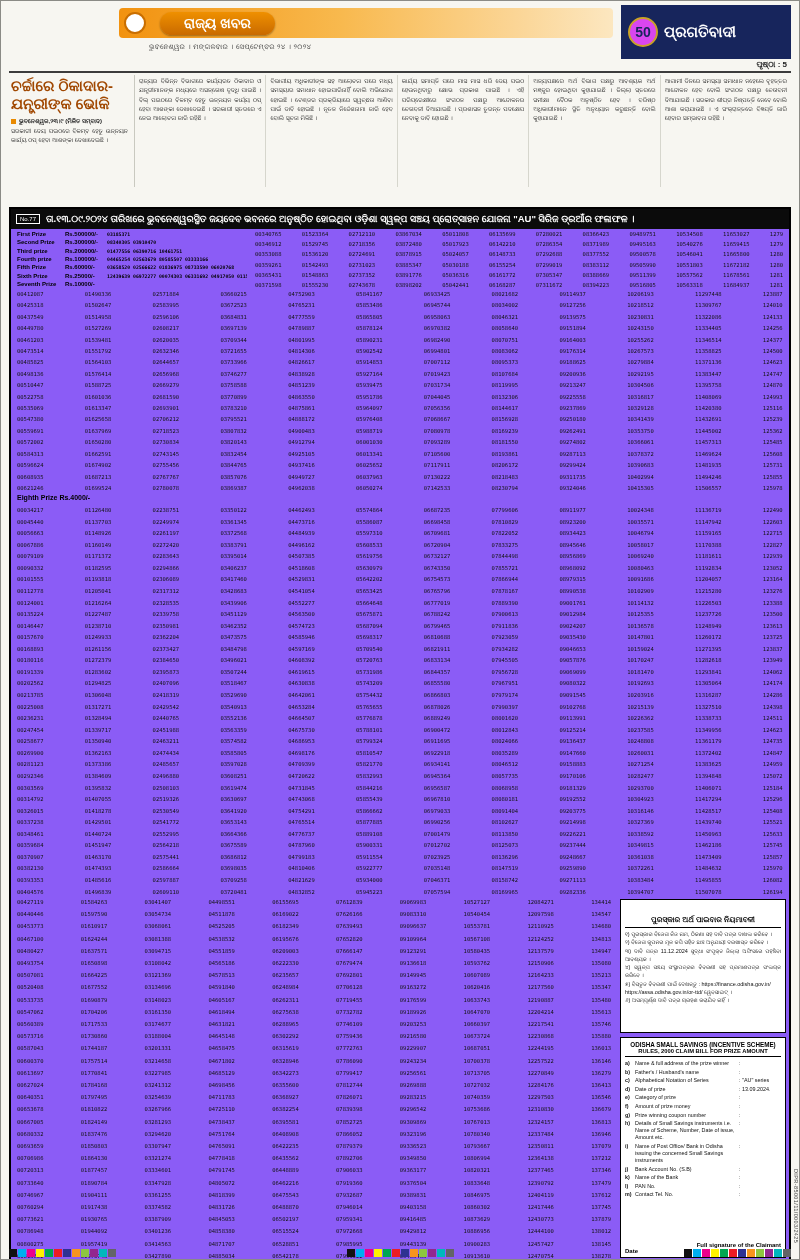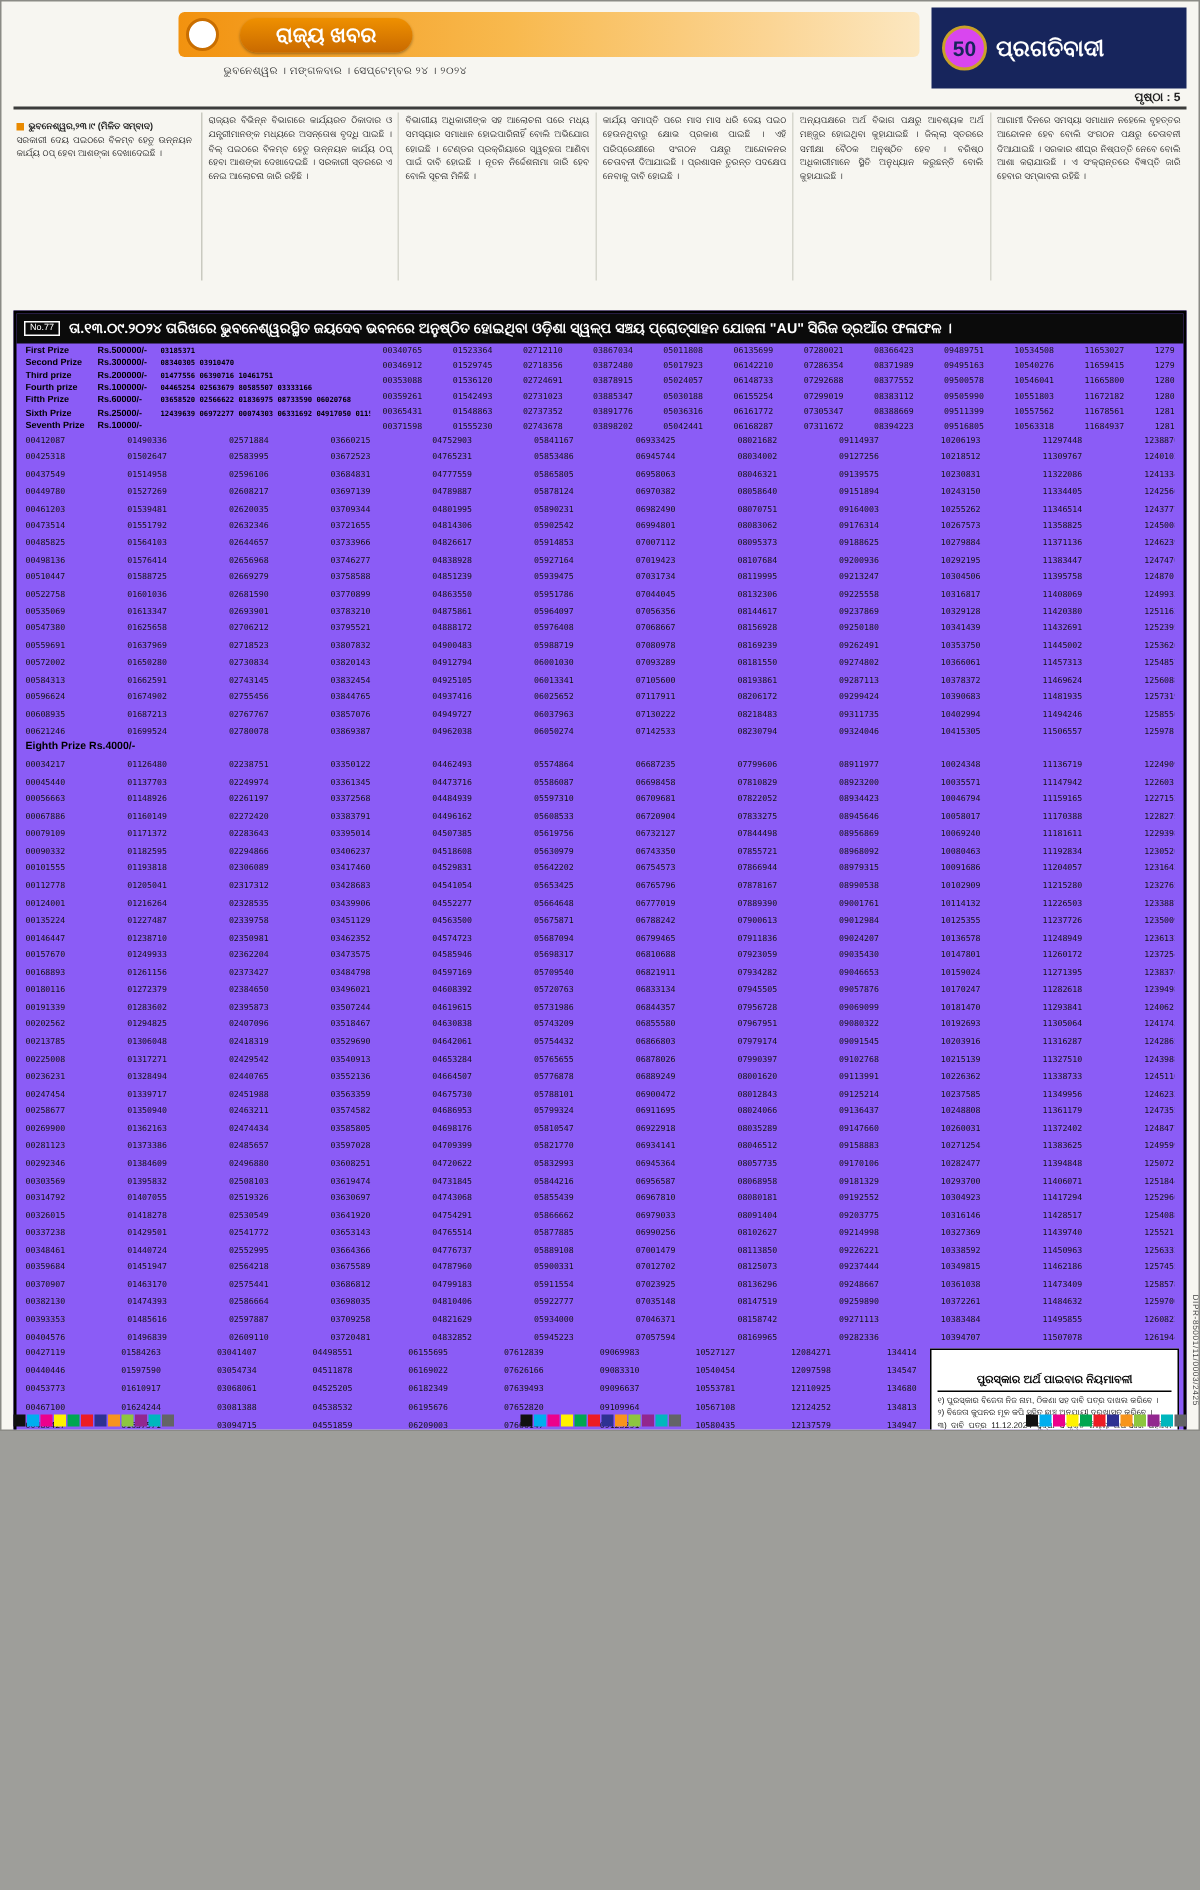--- a/index.html
+++ b/index.html
@@ -1,18 +1,18 @@
 <!DOCTYPE html>
 <html><head>
 <meta charset="utf-8">
 <style>
   *{margin:0;padding:0;box-sizing:border-box}
   html,body{width:800px;height:1260px}
   body{background:#9e9e9a;font-family:"Liberation Sans",sans-serif}
-  .page{position:relative;width:800px;height:954px;background:#f7f6f1;overflow:hidden;border:1px solid #8b8b86}
+  .page{position:relative;width:800px;height:1260px;background:#f7f6f1;overflow:hidden;border:1px solid #8b8b86}
 
   
   .masthead{position:absolute;top:4px;left:8px;right:8px;height:54px;display:flex}
   .mast-left{flex:1;position:relative}
   .band{position:absolute;left:110px;right:8px;top:3px;height:30px;border-radius:4px;
         background:linear-gradient(90deg,#f2920f,#f8b94e 45%,#fbd595 80%,#fce7c0);display:flex;align-items:center}
   .band-logo{width:22px;height:22px;border-radius:50%;background:#fff;border:2px solid #c96e00;margin-left:5px;flex:none}
   .pill{margin-left:14px;background:linear-gradient(180deg,#ef9000,#c96a00);color:#fff;font-weight:bold;
         font-size:14px;padding:3px 24px;border-radius:15px;box-shadow:0 1px 2px rgba(0,0,0,.35);white-space:nowrap}
   .edition{position:absolute;left:140px;top:38px;font-size:7px;color:#333;letter-spacing:.3px}
@@ -98,20 +98,21 @@
     <div class="mast-right">
       <span class="emblem">50</span>
       <span class="paper-name">ପ୍ରଗତିବାଦୀ</span>
     </div>
   </header>
   <div class="page-num">ପୃଷ୍ଠା : 5</div>
   <div class="mast-rule"></div>
 
   <section class="article">
     <div class="headline-block">
+      <div class="headline">ଚର୍ଚ୍ଚାରେ ଠିକାଦାର-ଯନ୍ତ୍ରୀଙ୍କ ଭୋକି</div>
       <div class="byline">
         <span class="bullet"></span>
         <span class="byline-text">ଭୁବନେଶ୍ୱର,୨୩।୯ (ମିଳିତ ସମ୍ବାଦ)</span>
       </div>
       <div class="headline-sub">ସରକାରୀ ଦେୟ ପଇଠରେ ବିଳମ୍ବ ହେତୁ ଉନ୍ନୟନ କାର୍ଯ୍ୟ ଠପ୍ ହେବା ଆଶଙ୍କା ଦେଖାଦେଇଛି ।</div>
     </div>
     <div class="art-cols">
         <div class="art-col">ରାଜ୍ୟର ବିଭିନ୍ନ ବିଭାଗରେ କାର୍ଯ୍ୟରତ ଠିକାଦାର ଓ ଯନ୍ତ୍ରୀମାନଙ୍କ ମଧ୍ୟରେ ଅସନ୍ତୋଷ ବୃଦ୍ଧି ପାଇଛି । ବିଲ୍ ପଇଠରେ ବିଳମ୍ବ ହେତୁ ଉନ୍ନୟନ କାର୍ଯ୍ୟ ଠପ୍ ହେବା ଆଶଙ୍କା ଦେଖାଦେଇଛି । ସରକାରୀ ସ୍ତରରେ ଏ ନେଇ ଆଲୋଚନା ଜାରି ରହିଛି ।</div>
         <div class="art-col">ବିଭାଗୀୟ ଅଧିକାରୀଙ୍କ ସହ ଆଲୋଚନା ପରେ ମଧ୍ୟ ସମସ୍ୟାର ସମାଧାନ ହୋଇପାରିନାହିଁ ବୋଲି ଅଭିଯୋଗ ହୋଇଛି । ଟେଣ୍ଡର ପ୍ରକ୍ରିୟାରେ ସ୍ୱଚ୍ଛତା ଆଣିବା ପାଇଁ ଦାବି ହୋଇଛି । ନୂତନ ନିର୍ଦ୍ଦେଶନାମା ଜାରି ହେବ ବୋଲି ସୂଚନା ମିଳିଛି ।</div>
         <div class="art-col">କାର୍ଯ୍ୟ ସମାପ୍ତି ପରେ ମାସ ମାସ ଧରି ଦେୟ ପଇଠ ହେଉନଥିବାରୁ କ୍ଷୋଭ ପ୍ରକାଶ ପାଇଛି । ଏହି ପରିପ୍ରେକ୍ଷୀରେ ସଂଗଠନ ପକ୍ଷରୁ ଆନ୍ଦୋଳନର ଚେତାବନୀ ଦିଆଯାଇଛି । ପ୍ରଶାସନ ତୁରନ୍ତ ପଦକ୍ଷେପ ନେବାକୁ ଦାବି ହୋଇଛି ।</div>

